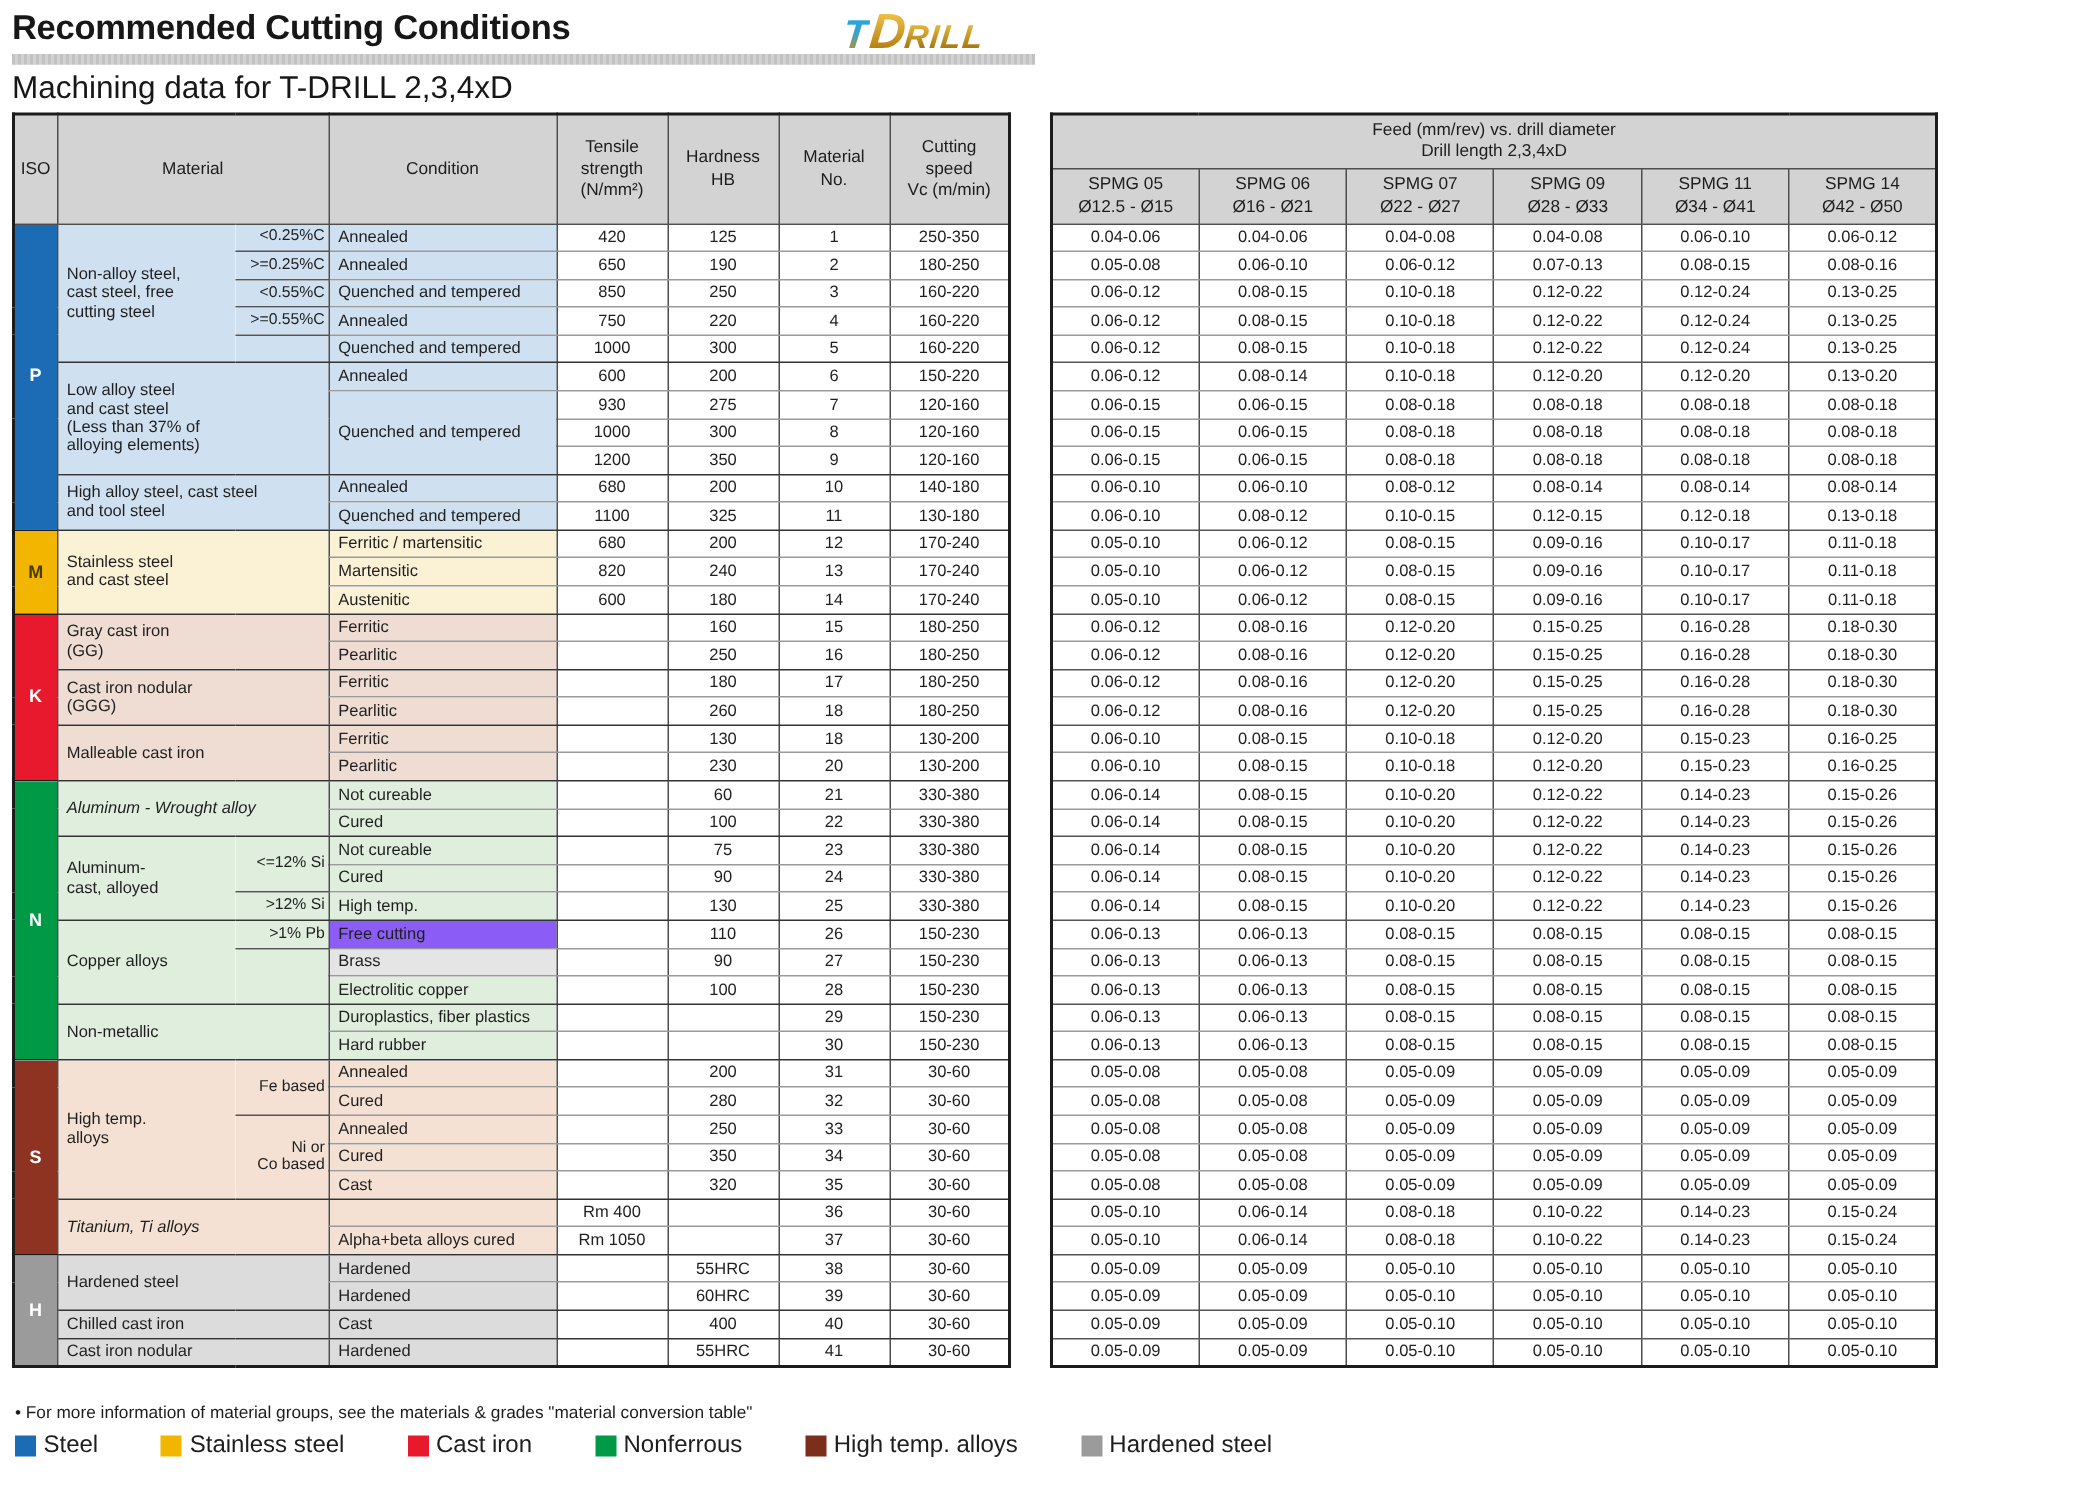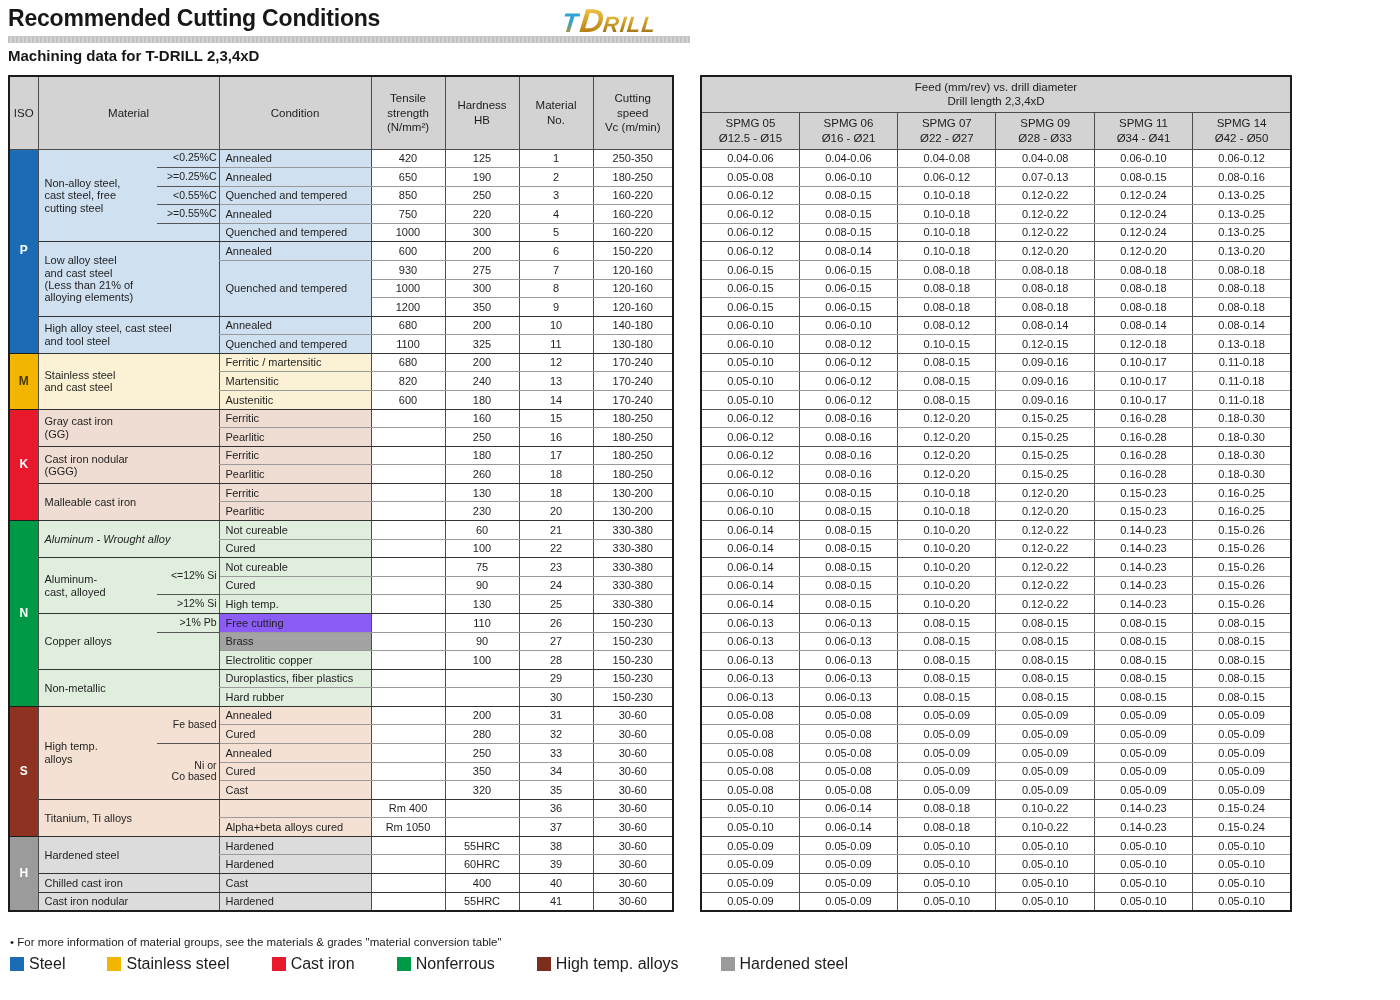--- a/index.html
+++ b/index.html
@@ -3,21 +3,21 @@
 <meta charset="utf-8">
 <style>
   * { margin:0; padding:0; box-sizing:border-box; }
   body { font-family:"Liberation Sans", sans-serif; background:#fff; }
   .page { position:relative; width:1400px; height:1000px; background:#fff; overflow:hidden; }
 
   .title { position:absolute; left:8px; top:5px; font-size:23px; font-weight:700; color:#171717; letter-spacing:-0.2px; }
   .title-bar { position:absolute; left:8px; top:36px; width:682px; height:7px;
     background:#c9c9c9;
     background-image:repeating-linear-gradient(90deg,#c2c2c2 0 2px,#d2d2d2 2px 4px); }
-  .subtitle { position:absolute; left:8px; top:47px; font-size:15px; font-weight:700; color:#171717; }
+  .subtitle { position:absolute; left:8px; top:47px; font-size:21px; font-weight:400; color:#171717; }
 
   .logo { position:absolute; left:562px; top:4px; display:flex; align-items:flex-end; font-style:italic; font-weight:800; line-height:1; }
   .logo .lt { font-size:27px; background:linear-gradient(180deg,#2fa3d6 40%,#c79018 95%); -webkit-background-clip:text; background-clip:text; color:transparent; transform:skewX(-6deg); }
   .logo .ld { font-size:33px; background:linear-gradient(180deg,#f3c64a 10%,#b27c10 90%); -webkit-background-clip:text; background-clip:text; color:transparent; transform:skewX(-6deg); margin-left:1px; }
   .logo .lr { font-size:22px; letter-spacing:1px; background:linear-gradient(180deg,#e8b83a 10%,#9a6d10 90%); -webkit-background-clip:text; background-clip:text; color:transparent; transform:skewX(-6deg); padding-bottom:1px; }
 
   table { border-collapse:collapse; table-layout:fixed; }
   #left-table { position:absolute; left:8px; top:75px; width:664px; border:2px solid #1c1c1c; }
   #right-table { position:absolute; left:700px; top:75px; width:592px; border:2px solid #1c1c1c; }
 
@@ -128,21 +128,21 @@
           <td class="mat-sub" rowspan="1" style="background: rgb(207, 224, 241); border-bottom-color: rgb(51, 51, 51);"></td>
           <td class="cond-cell" rowspan="1" style="background: rgb(207, 224, 241); border-bottom-color: rgb(51, 51, 51);">Quenched and tempered</td>
           <td class="num-cell">1000</td>
           <td class="num-cell">300</td>
           <td class="num-cell">5</td>
           <td class="num-cell">160-220</td>
         </tr>
         <tr style="--rowline: #9a9a9a;">
           <td rowspan="4" colspan="2" class="mat-name" style="background: rgb(207, 224, 241); border-bottom-color: rgb(51, 51, 51);">Low alloy steel
 and cast steel
-(Less than 21% of
+(Less than 37% of
 alloying elements)</td>
           <td class="cond-cell" rowspan="1" style="background: rgb(207, 224, 241);">Annealed</td>
           <td class="num-cell">600</td>
           <td class="num-cell">200</td>
           <td class="num-cell">6</td>
           <td class="num-cell">150-220</td>
         </tr>
         <tr style="--rowline: #9a9a9a;">
           <td class="cond-cell" rowspan="3" style="background: rgb(207, 224, 241); border-bottom-color: rgb(51, 51, 51);">Quenched and tempered</td>
           <td class="num-cell">930</td>
@@ -295,21 +295,21 @@
           <td rowspan="3" colspan="1" class="mat-name" style="background: rgb(223, 238, 221); border-bottom-color: rgb(51, 51, 51);">Copper alloys</td>
           <td class="mat-sub sub-line" rowspan="1" style="background: rgb(223, 238, 221);">&gt;1% Pb</td>
           <td class="cond-cell" rowspan="1" style="background: #8b5cf6;">Free cutting</td>
           <td class="num-cell"></td>
           <td class="num-cell">110</td>
           <td class="num-cell">26</td>
           <td class="num-cell">150-230</td>
         </tr>
         <tr style="--rowline: #9a9a9a;">
           <td class="mat-sub" rowspan="2" style="background: rgb(223, 238, 221); border-bottom-color: rgb(51, 51, 51);"></td>
-          <td class="cond-cell" rowspan="1" style="background: #a3a3a3; margin-left: 32px;">Brass</td>
+          <td class="cond-cell" rowspan="1" style="background: #e5e5e5; margin-left: 32px;">Brass</td>
           <td class="num-cell"></td>
           <td class="num-cell">90</td>
           <td class="num-cell">27</td>
           <td class="num-cell">150-230</td>
         </tr>
         <tr style="--rowline: #333333;">
           <td class="cond-cell" rowspan="1" style="background: rgb(223, 238, 221); border-bottom-color: rgb(51, 51, 51);">Electrolitic copper</td>
           <td class="num-cell"></td>
           <td class="num-cell">100</td>
           <td class="num-cell">28</td>
@@ -365,21 +365,21 @@
           <td class="num-cell">30-60</td>
         </tr>
         <tr style="--rowline: #333333;">
           <td class="cond-cell" rowspan="1" style="background: rgb(244, 225, 211); border-bottom-color: rgb(51, 51, 51);">Cast</td>
           <td class="num-cell"></td>
           <td class="num-cell">320</td>
           <td class="num-cell">35</td>
           <td class="num-cell">30-60</td>
         </tr>
         <tr style="--rowline: #9a9a9a;">
-          <td rowspan="2" colspan="2" class="mat-name" style="background: rgb(244, 225, 211); border-bottom-color: rgb(51, 51, 51);">Titanium, Ti alloys</td>
+          <td rowspan="2" colspan="2" class="mat-name" style="background: rgb(244, 225, 211); border-bottom-color: rgb(51, 51, 51); font-style: italic;">Titanium, Ti alloys</td>
           <td class="cond-cell" rowspan="1" style="background: rgb(244, 225, 211);"></td>
           <td class="num-cell">Rm 400</td>
           <td class="num-cell"></td>
           <td class="num-cell">36</td>
           <td class="num-cell">30-60</td>
         </tr>
         <tr style="--rowline: #333333;">
           <td class="cond-cell" rowspan="1" style="background: rgb(244, 225, 211); border-bottom-color: rgb(51, 51, 51);">Alpha+beta alloys cured</td>
           <td class="num-cell">Rm 1050</td>
           <td class="num-cell"></td>

